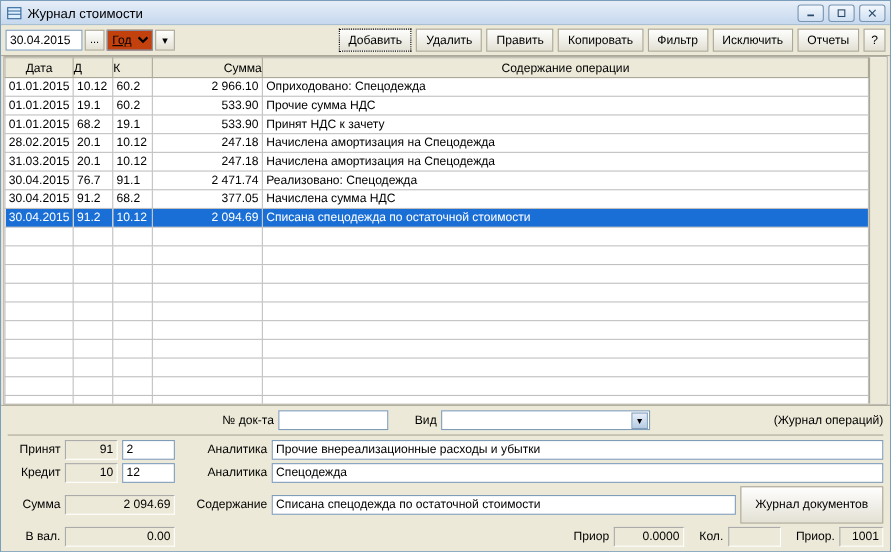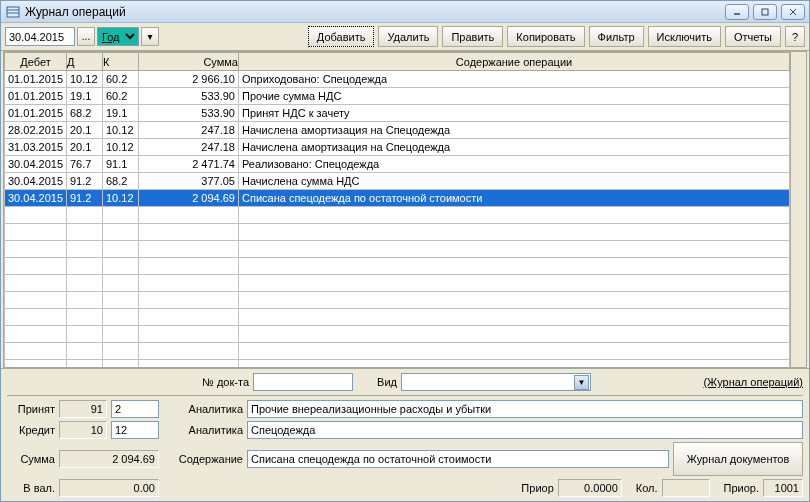--- a/index.html
+++ b/index.html
@@ -6,59 +6,59 @@
   body { font-family: Tahoma, Arial, sans-serif; font-size: 11px; background: #ece9d8; width: 810px; height: 502px; overflow: hidden; }
   .window { border: 1px solid #7b9ebd; width: 810px; height: 502px; display: flex; flex-direction: column; background: #ece9d8; }
   .titlebar { height: 22px; background: linear-gradient(#e6eef8,#c6d8ee); display: flex; align-items: center; padding: 0 4px; border-bottom: 1px solid #9db6d1; }
   .title-icon { width: 16px; height: 16px; margin-right: 4px; display: inline-flex; align-items: center; justify-content: center; }
   .title-text { flex: 1; font-size: 12px; color: #000; }
   .win-btns { display: flex; gap: 4px; }
   .win-btn { width: 24px; height: 16px; border: 1px solid #7a95b0; background: linear-gradient(#f3f7fc,#cfe0f2); border-radius: 3px; display: flex; align-items: center; justify-content: center; font-size: 9px; color: #2b4a6b; cursor: default; }
   .toolbar { height: 28px; display: flex; align-items: center; padding: 2px 4px; gap: 2px; border-bottom: 1px solid #aca899; background: #ece9d8;}
   .tb-input { height: 19px; border: 1px solid #7f9db9; background: #fff; font-size: 11px; padding: 0 3px; }
   .tb-small-btn { width: 18px; height: 19px; border: 1px solid #aca899; background: linear-gradient(#fefefe,#e3e1d4); font-size: 10px; display:flex;align-items:center;justify-content:center; cursor: default;}
-  .tb-select { height: 19px; border: 1px solid #7f9db9; background: #14b8a6; font-size: 11px; text-decoration: underline; }
+  .tb-select { height: 19px; border: 1px solid #7f9db9; background: #c2410c; font-size: 11px; text-decoration: underline; }
   .spacer { flex: 1; }
   .tb-btn { height: 21px; padding: 0 8px; border: 1px solid #aca899; background: linear-gradient(#fefefe,#e3e1d4); font-size: 11px; display:flex;align-items:center;justify-content:center; cursor: default; margin-left: 2px; }
   .tb-btn.active { border: 1px dotted #000; }
   .grid-wrap { flex: 1; background: #fff; border: 1px solid #aca899; margin: 0 2px; overflow: hidden; }
   table { border-collapse: collapse; width: 100%; table-layout: fixed; }
   th { background: #ece9d8; border: 1px solid #aca899; font-weight: normal; height: 18px; font-size: 11px; }
   td { border: 1px solid #c0c0c0; height: 17px; padding: 0 3px; font-size: 11px; white-space: nowrap; overflow: hidden; }
   tr.selected td { background: #1a6fd6; color: #fff; }
   .col-date { width: 62px; }
   .col-acc { width: 36px; text-align: left; }
   .col-sum { width: 100px; text-align: right; }
   .col-desc { }
   .bottom { border-top: 1px solid #aca899; padding: 4px 6px; display:flex; flex-direction:column; gap:3px; background:#ece9d8;}
   .brow { display: flex; align-items: center; gap: 4px; }
   .blabel { text-align: right; font-size: 11px; }
   .bfield { height: 18px; border: 1px solid #7f9db9; background: #fff; padding: 0 3px; font-size: 11px; display:flex; align-items:center; }
   .bfield.ro { background: #ece9d8; border: 1px inset #fff; text-align: right; justify-content:flex-end;}
   .bfield input { border: none; outline: none; width: 100%; font-size: 11px; background: transparent;}
-  .link { color: #000; text-decoration: underline; font-size: 11px; cursor: default;}
+  .link { color: #000; font-size: 11px; cursor: default;}
   .line { height:1px; background:#aca899; margin: 1px 0;}
   .btn2 { height: 20px; padding: 16px 10px; border: 1px solid #aca899; background: linear-gradient(#fefefe,#e3e1d4); font-size: 11px; display:flex;align-items:center;justify-content:center; cursor: default;}
   .scrollbar-v { width:16px; background:#ece9d8; border-left:1px solid #aca899;}
   .grid-flex { display:flex; height:100%; }
   .grid-inner { flex:1; overflow:hidden;}
 </style>
 </head>
 <body>
 
 <div class="window">
   <div class="titlebar">
     <span class="title-icon">
       <svg width="14" height="14" viewBox="0 0 14 14">
           <rect x="1" y="2" width="12" height="10" fill="#def" stroke="#369"></rect>
           <line x1="1" y1="5" x2="13" y2="5" stroke="#369"></line>
           <line x1="1" y1="8" x2="13" y2="8" stroke="#369"></line>
         </svg>
     </span>
-    <span class="title-text">Журнал операций</span>
+    <span class="title-text">Журнал стоимости</span>
     <div class="win-btns">
       <div class="win-btn">
           <svg width="10" height="8">
             <line x1="2" y1="6" x2="8" y2="6" stroke="#2b4a6b" stroke-width="1.5"></line>
           </svg>
         </div>
       <div class="win-btn">
           <svg width="10" height="8">
             <rect x="2" y="1" width="6" height="6" fill="none" stroke="#2b4a6b"></rect>
           </svg>
@@ -89,21 +89,21 @@
     <div class="tb-btn">Отчеты</div>
     <div class="tb-btn" style="width:20px;padding:0">?</div>
   </div>
 
   <div class="grid-wrap">
     <div class="grid-flex">
       <div class="grid-inner">
         <table>
           <thead>
             <tr>
-              <th class="col-date">Дебет</th>
+              <th class="col-date">Дата</th>
               <th class="col-acc">Д</th>
               <th class="col-acc">К</th>
               <th class="col-sum">Сумма</th>
               <th class="col-desc">Содержание операции</th>
             </tr>
           </thead>
           <tbody id="grid-body">
               <tr>
                 <td class="col-date">01.01.2015</td>
                 <td class="col-acc">10.12</td>

